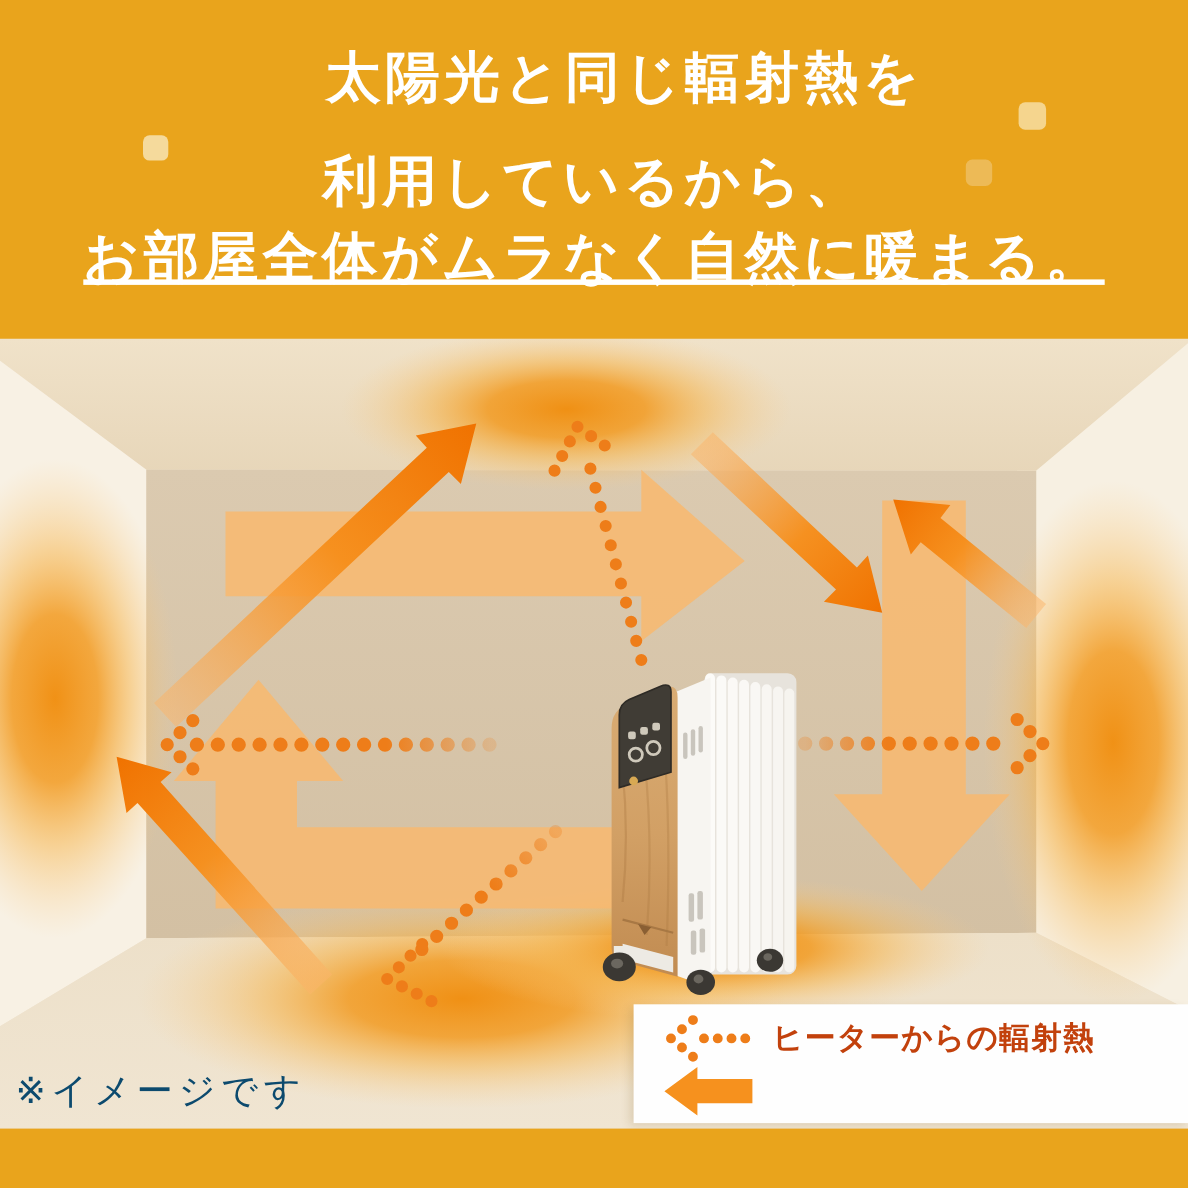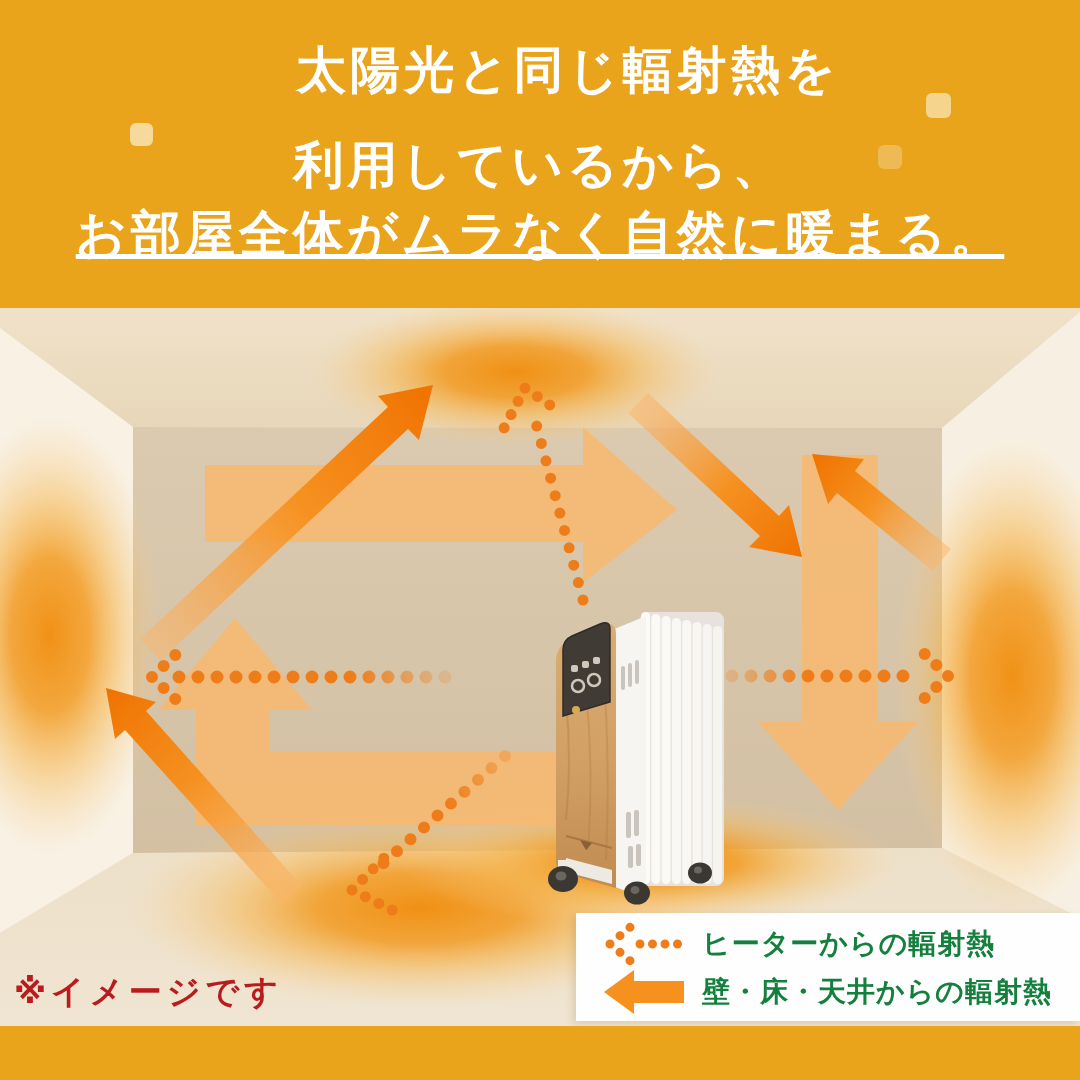--- a/index.html
+++ b/index.html
@@ -17,25 +17,25 @@
   .deco.c{left:878px;top:145px;width:24px;height:24px;background:#EDBE60;opacity:.85;}
   
   .room{position:absolute;left:0;top:0;width:1080px;height:1080px;}
   
   .legend{position:absolute;left:576px;top:913px;width:504px;height:108px;background:#FEFEFE;
     box-shadow:-3px 3px 8px rgba(120,90,30,.18);}
   .legend-row{position:absolute;left:24px;height:50px;display:flex;align-items:center;}
   .legend-row.r1{top:6px;}
   .legend-row.r2{top:54px;}
   .legend-icon{width:88px;height:50px;flex:0 0 88px;}
-  .legend-label{margin-left:14px;color:#15803d;font-size:28px;font-weight:700;
+  .legend-label{margin-left:14px;color:#c2410c;font-size:28px;font-weight:700;
     letter-spacing:1px;white-space:nowrap;}
   
-  .note{position:absolute;left:14px;top:970px;color:#b91c1c;font-size:33px;
-    font-weight:700;letter-spacing:5px;white-space:nowrap;}
+  .note{position:absolute;left:14px;top:970px;color:#0c4a6e;font-size:33px;
+    font-weight:400;letter-spacing:5px;white-space:nowrap;}
 </style>
 </head>
 <body>
 
 <div class="canvas">
 
   <div class="band-top">
     <div class="h-line h1">太陽光と同じ輻射熱を</div>
     <div class="h-line h2">利用しているから、</div>
     <div class="h-line h3">お部屋全体がムラなく自然に暖まる。</div>
@@ -206,20 +206,19 @@
       <svg class="legend-icon" viewBox="0 0 88 50">
         <path d="M40,25 L84,25" fill="none" stroke="#EE7D19" stroke-width="9" stroke-linecap="round" stroke-dasharray="0 12.5"></path>
         <path d="M10,25 L34,5 M10,25 L34,45" fill="none" stroke="#EE7D19" stroke-width="9" stroke-linecap="round" stroke-dasharray="0 13"></path>
       </svg>
       <span class="legend-label">ヒーターからの輻射熱</span>
     </div>
     <div class="legend-row r2">
       <svg class="legend-icon" viewBox="0 0 88 50">
         <polygon points="34,3 34,14 84,14 84,36 34,36 34,47 4,25" fill="#F6911E"></polygon>
       </svg>
-      <span class="legend-label">壁・床・天井からの輻射熱</span>
     </div>
   </div>
 
   <div class="note">※イメージです</div>
 
   <div class="band-bottom"></div>
 </div>
 
 </body></html>

